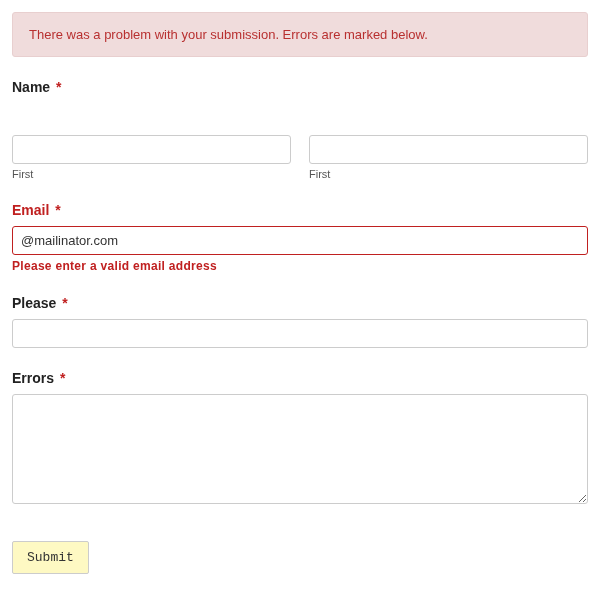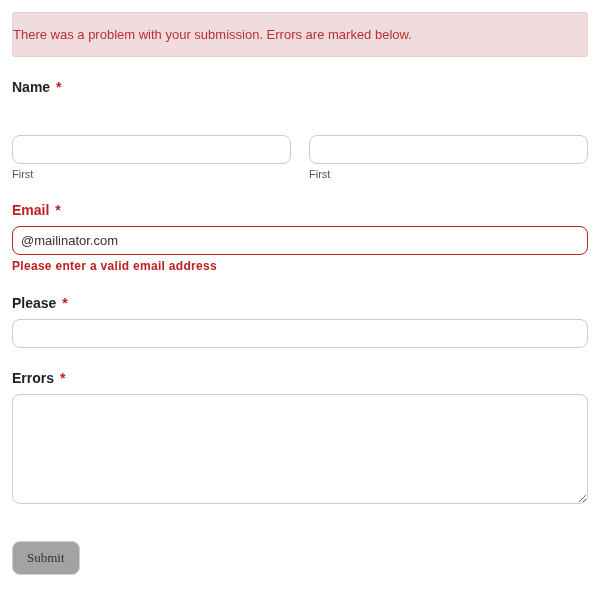--- a/index.html
+++ b/index.html
@@ -8,21 +8,21 @@
       font-size: 13px;
       color: #333;
       padding: 12px;
       width: 600px;
       background: #fff;
     }
     .error-banner {
       background: #f0dcdc;
       border: 1px solid #e8cfcf;
       color: #b83030;
-      padding: 14px 0;
+      padding: 14px 16px;
       border-radius: 3px;
       margin-bottom: 22px;
       font-size: 13px;
     }
     .field-group {
       margin-bottom: 22px;
     }
     .field-label {
       font-weight: bold;
       font-size: 14px;
@@ -48,46 +48,46 @@
     .sub-label {
       font-size: 11px;
       color: #555;
       margin-top: 4px;
       display: block;
     }
     input[type="text"], textarea {
       width: 100%;
       padding: 6px 8px;
       border: 1px solid #ccc;
-      border-radius: 8px;
+      border-radius: 3px;
       font-family: inherit;
       font-size: 13px;
       color: #333;
       background: #fff;
     }
     input.error-input {
       border: 1px solid #c02020;
     }
     textarea {
       height: 110px;
       resize: vertical;
     }
     .error-msg {
       color: #c02020;
       font-weight: bold;
       font-size: 12px;
       margin-top: 4px;
       letter-spacing: 0.3px;
     }
     .submit-btn {
-      background: #a3a3a3;
+      background: #fef9c3;
       border: 1px solid #ccc;
-      border-radius: 8px;
+      border-radius: 2px;
       padding: 8px 14px;
-      font-family: Liberation Serif, serif;
+      font-family: Liberation Mono, monospace;
       font-size: 13px;
       color: #333;
       cursor: pointer;
       margin-top: 12px;
     }
   </style>
 </head>
 <body>
 
 

